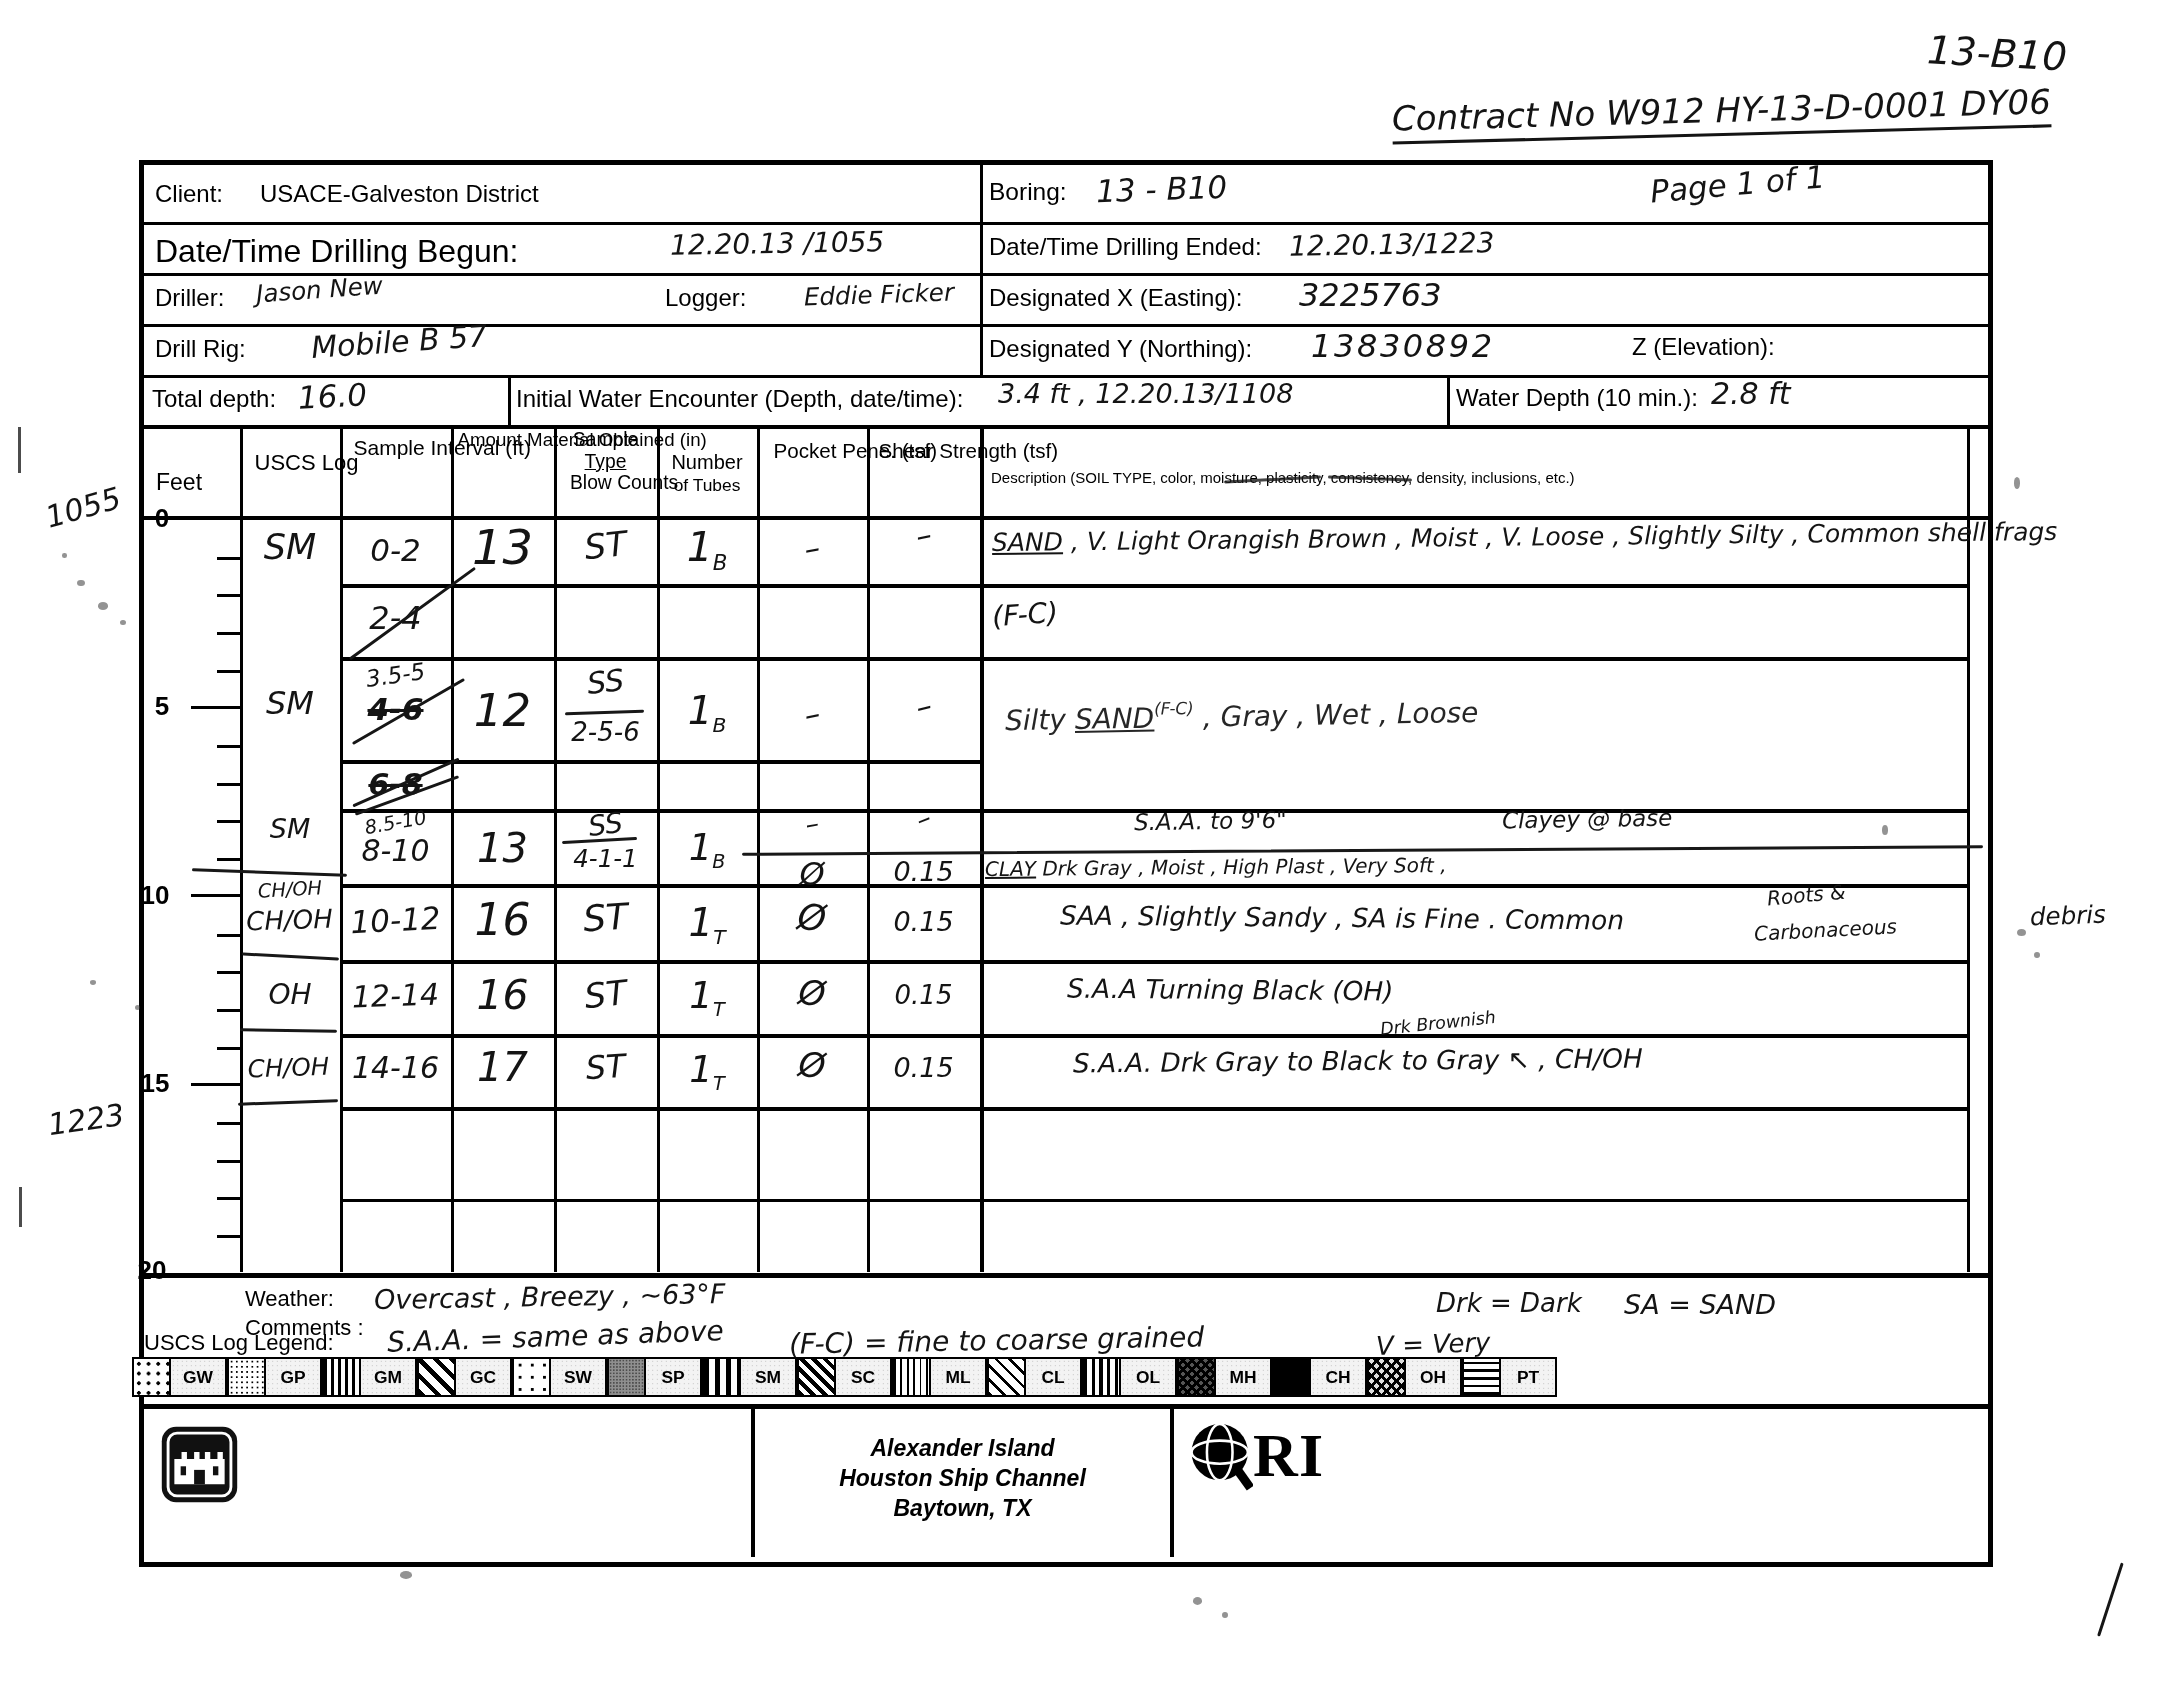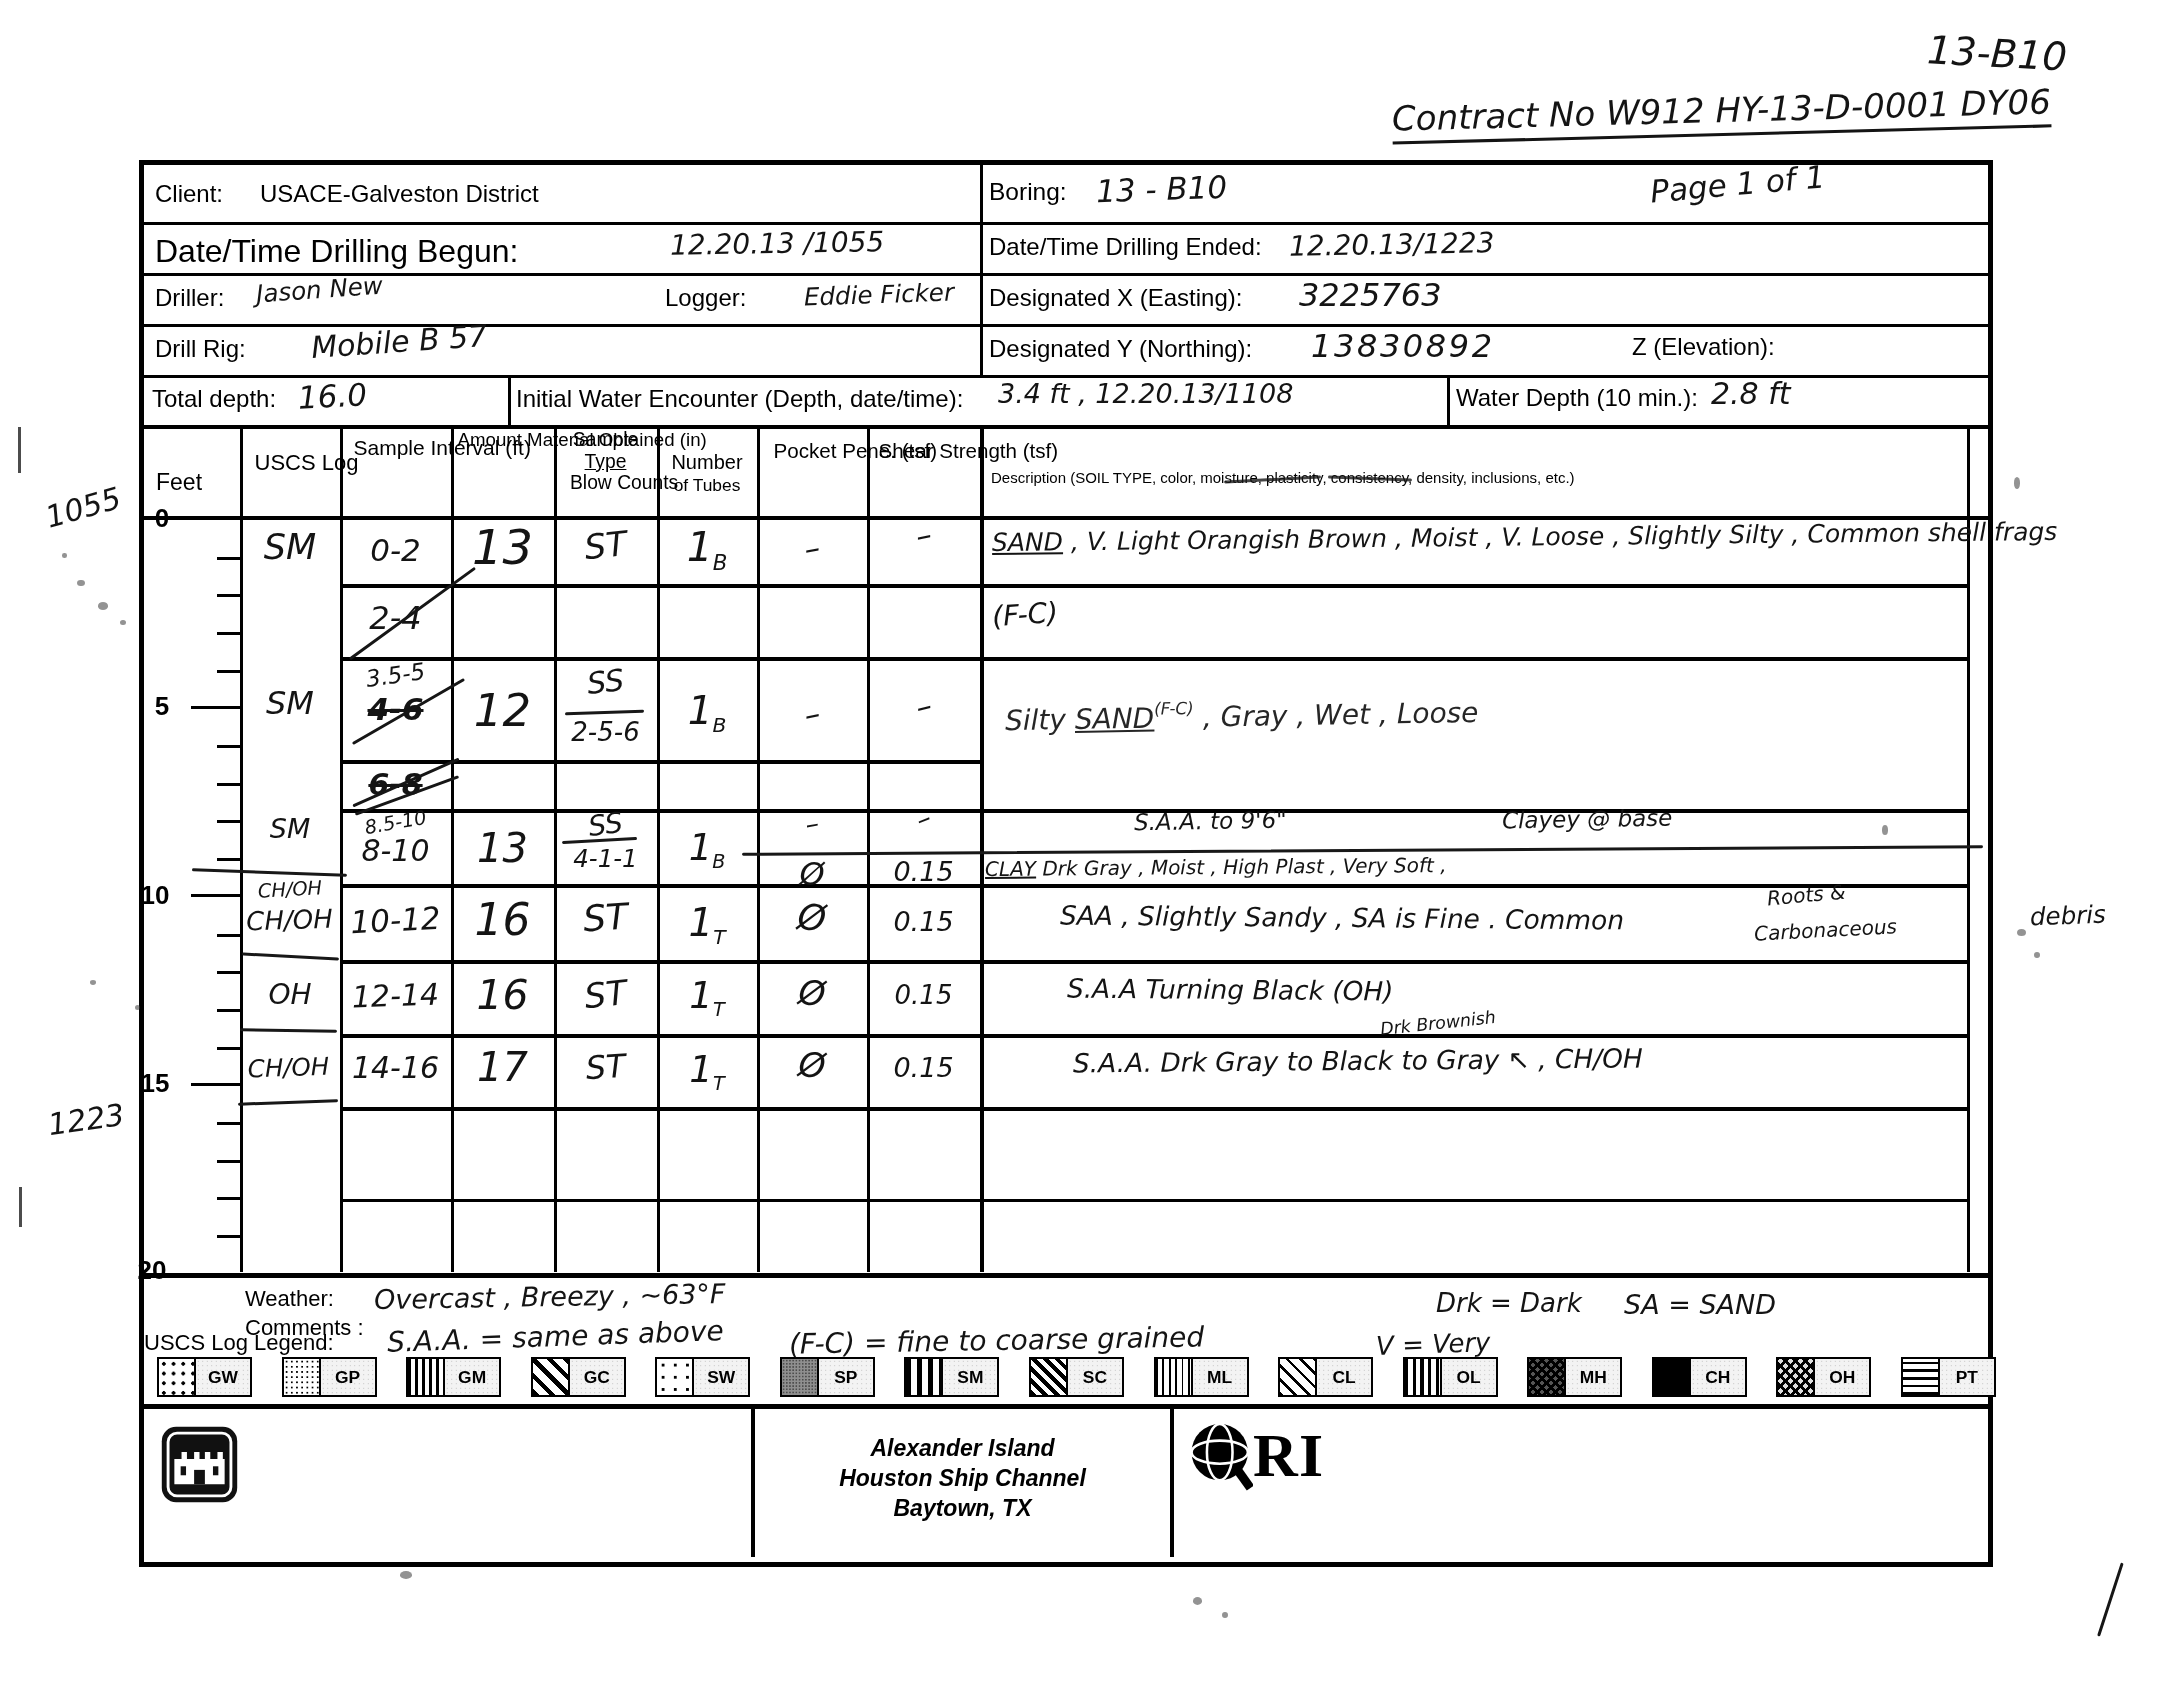--- a/index.html
+++ b/index.html
@@ -14,21 +14,21 @@
   .ctr{text-align:center}
   .b{font-weight:bold}
   .u{text-decoration:underline}
   .strike{text-decoration:line-through}
   .tsub{font-size:.52em;vertical-align:-.4em}
   .sup{font-size:.6em;position:relative;top:-.8em}
   .slash{background:#161616;height:3.2px;border-radius:1.9px}
   .spk{background:#3a3a3a;border-radius:50%;opacity:.55}
   .hdr{line-height:1.12;text-align:center}
   
-  #legend{position:absolute;left:157px;top:1357px;width:1839px;display:flex;justify-content:space-between}
+  #legend{position:absolute;left:132px;top:1357px;width:1839px;display:flex;}
   .litem{display:flex}
   .lsw{width:35px;height:36px;border:2.6px solid #000;background-color:#fff}
   .llb{width:54px;height:36px;border:2.6px solid #000;border-left:none;display:flex;align-items:center;justify-content:center;font-weight:bold;font-size:17.4px;background-image:radial-gradient(#b8b8b8 24%,transparent 25%);background-size:4.5px 4.5px;background-color:#f3f3f3}
   .pat-gw{background-image:radial-gradient(#000 24%,transparent 26%);background-size:9.7px 9.7px}
   .pat-gp{background-image:radial-gradient(#000 20%,transparent 22%);background-size:5.2px 5.2px}
   .pat-gm{background-image:repeating-linear-gradient(90deg,#000 0 3.2px,#fff 3.2px 7px)}
   .pat-gc{background-image:repeating-linear-gradient(45deg,#000 0 4.5px,#fff 4.5px 11.6px)}
   .pat-sw{background-image:radial-gradient(#000 16%,transparent 18%);background-size:12.2px 12.2px}
   .pat-sp{background-color:#8f8f8f;background-image:radial-gradient(#4d4d4d 30%,transparent 32%);background-size:3.2px 3.2px}
   .pat-sm{background-image:repeating-linear-gradient(90deg,#000 0 5.2px,#fff 5.2px 11px)}

